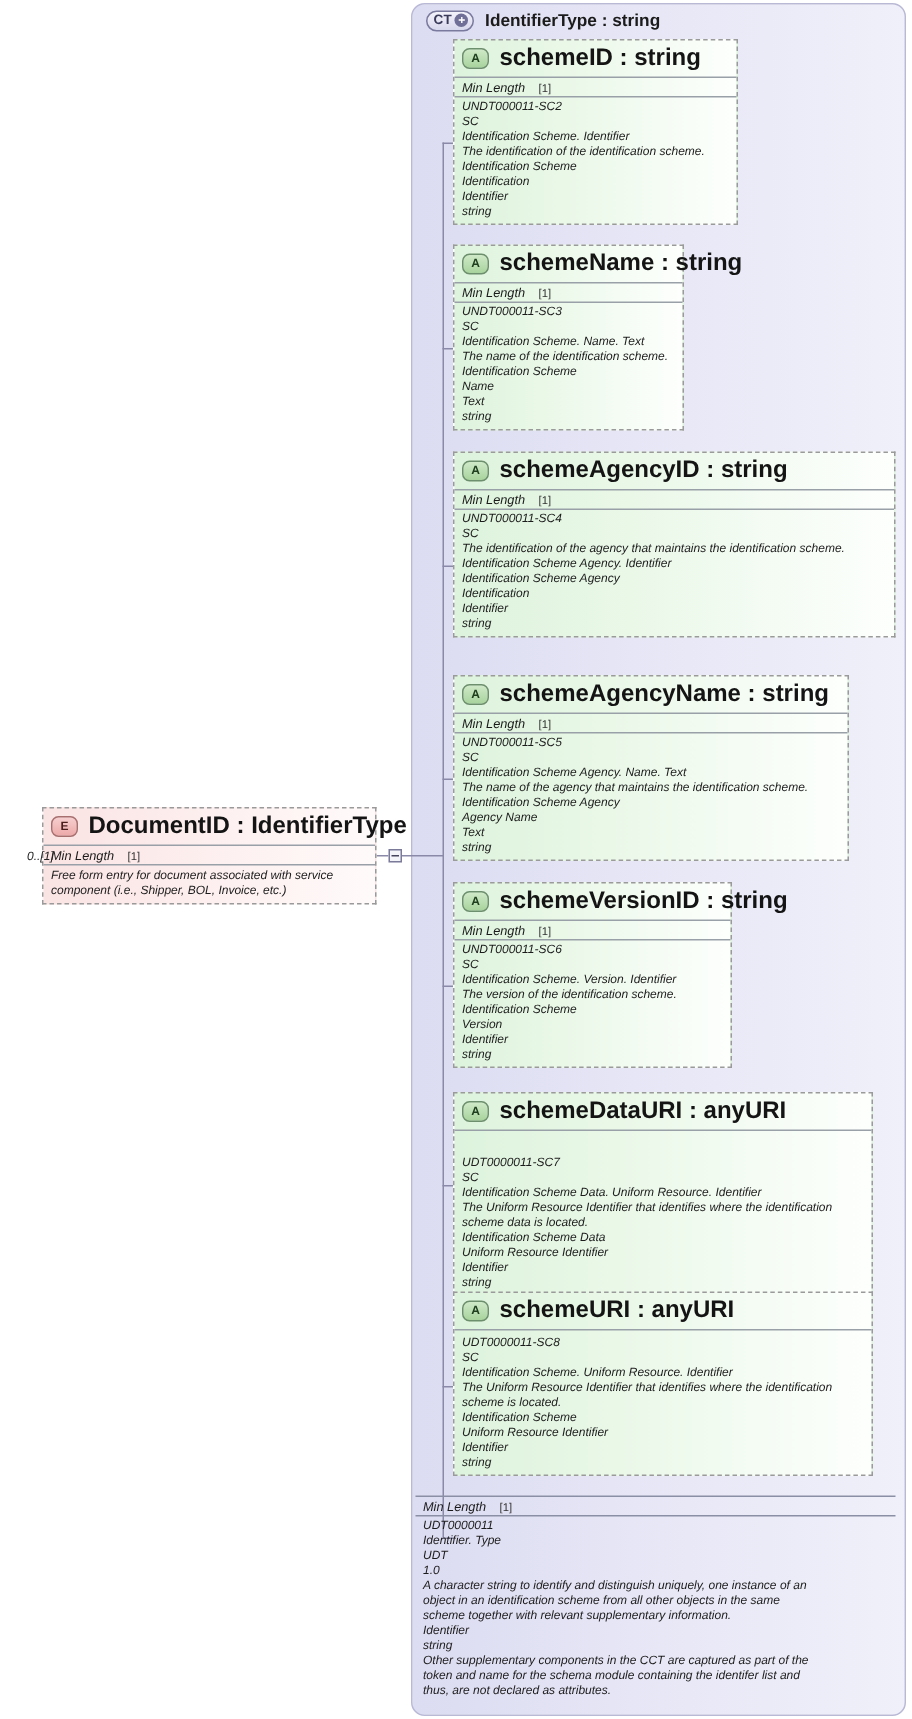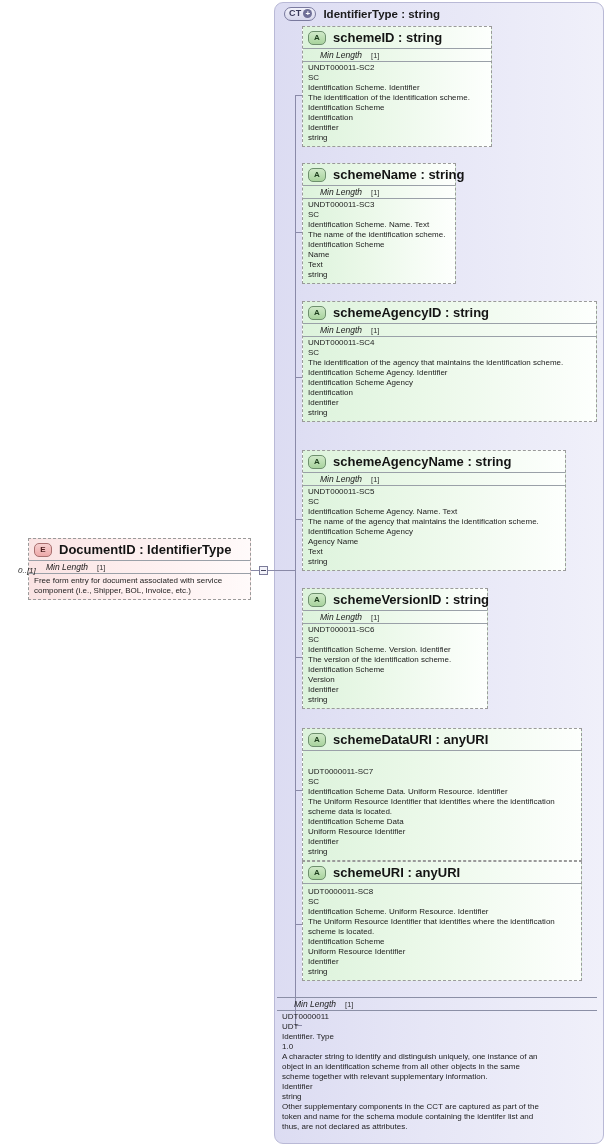--- a/index.html
+++ b/index.html
@@ -58,33 +58,33 @@
     background:linear-gradient(to bottom,#cfe9c8,#a8d39d);
     font-size:8px;font-weight:bold;color:#1d3d1d;
     display:flex;align-items:center;justify-content:center;
     flex:0 0 auto;line-height:1;
   }
   .node.elem .kind-badge{
     border:1px solid #a86f6f;
     background:linear-gradient(to bottom,#f6cfcf,#eda9a9);
     color:#4a1d1d;
   }
-  .node-title{font-size:13px;font-weight:bold;color:#141414;white-space:nowrap;}
+  .node-title{font-size:16px;font-weight:bold;color:#141414;white-space:nowrap;}
 
   .facet-row{
     display:flex;align-items:baseline;gap:9px;
     border-top:1px solid #9aa0a8;border-bottom:1px solid #9aa0a8;
-    padding:1px 6px 1px 17px;
+    padding:1px 6px 1px 5px;
     font-style:italic;font-size:8.5px;color:#1a1a1a;
   }
   .facet-card{font-style:normal;font-size:7.5px;color:#333;}
 
   .doc{
     padding:1px 6px 3px 5px;
-    font-size:8px;line-height:10px;color:#1c1c1c;
+    font-style:italic;font-size:8px;line-height:10px;color:#1c1c1c;
   }
   .doc div{white-space:pre-wrap;}
   .node.elem .doc{padding-top:2px;}
 
   
   .ct-facet{
     position:absolute;left:277px;top:997px;width:320px;
     box-sizing:border-box;z-index:5;
   }
   .ct-facet .facet-row{border-top:1px solid #8b8fa6;border-bottom:1px solid #8b8fa6;}
@@ -301,22 +301,22 @@
     </div>
   </div>
 
   <div class="ct-facet">
     <div class="facet-row">
       <span>Min Length</span>
       <span class="facet-card">[1]</span>
     </div>
     <div class="doc">
       <div>UDT0000011</div>
+      <div>Identifier. Type</div>
       <div>UDT</div>
-      <div>Identifier. Type</div>
       <div>1.0</div>
       <div>A character string to identify and distinguish uniquely, one instance of an
 object in an identification scheme from all other objects in the same
 scheme together with relevant supplementary information.</div>
       <div>Identifier</div>
       <div>string</div>
       <div>Other supplementary components in the CCT are captured as part of the
 token and name for the schema module containing the identifer list and
 thus, are not declared as attributes.</div>
     </div>

